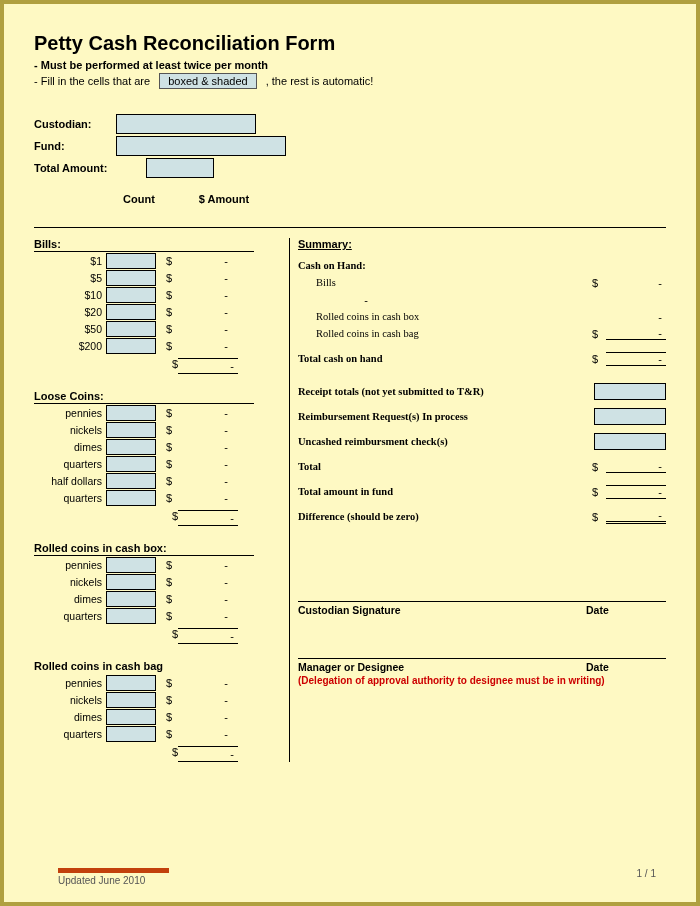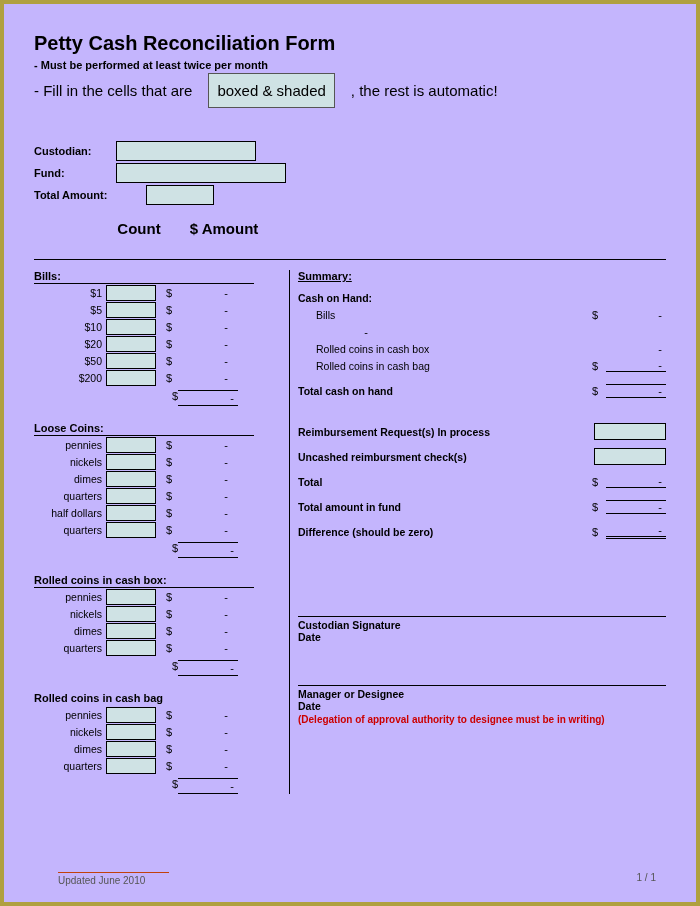--- a/index.html
+++ b/index.html
@@ -5,83 +5,83 @@
   * { box-sizing: border-box; margin: 0; padding: 0; }
   body {
     background: #b0a040;
     width: 700px;
     height: 906px;
     font-family: Arial, Helvetica, sans-serif;
     font-size: 11px;
     color: #000;
   }
   .page {
-    background: #c4b5fd;
+    background: #fef9c3;
     margin: 4px;
     width: 692px;
     height: 898px;
     padding: 28px 30px 16px 30px;
     position: relative;
   }
   .title {
     font-size: 20px;
     font-weight: bold;
   }
   .sub-bold { font-weight: bold; font-size: 11px; margin-top: 4px;}
-  .sub-instr { font-size: 15px; margin-top: 2px; display: flex; align-items: center; gap: 16px; }
+  .sub-instr { font-size: 11px; margin-top: 2px; display: flex; align-items: center; gap: 9px; }
   .boxed-shaded {
     display: inline-block;
     background: #cfe2e4;
     border: 1px solid #555;
-    padding: 8px 8px;
+    padding: 1px 8px;
   }
-  .top-fields { margin-top: 32px; }
+  .top-fields { margin-top: 24px; }
   .fld-row { display: flex; align-items: center; height: 22px; }
   .fld-lbl { font-weight: bold; width: 82px; font-size: 11px; }
   .shade-input { background:#cfe2e4; border:1px solid #000; height:20px; }
   .sep { height:1px; background:#000; margin-top:18px; }
 
   .main { display: flex; margin-top: 10px; }
   .leftcol { width: 255px; }
   .rightcol { flex: 1; padding-left: 8px; }
   .vdivider { width:1px; background:#000; align-self: stretch; }
 
-  .col-headers { display:flex; padding-left: 70px; gap:10px; font-weight:bold; font-size:15px; margin-bottom:4px;}
+  .col-headers { display:flex; padding-left: 70px; gap:10px; font-weight:bold; font-size:11px; margin-bottom:4px;}
   .col-headers .h1 { width:70px; text-align:center;}
   .col-headers .h2 { width:80px; text-align:center;}
   .sec-head-underline { border-bottom:1.5px solid #000; width:220px; height:14px; font-weight:bold; font-size:11px;}
 
   .row { display:flex; align-items:center; height:17px; }
   .row .lbl { width:72px; text-align:right; font-size:10.5px; padding-right:4px;}
   .row .cnt { width:50px; height:16px; background:#cfe2e4; border:1px solid #000;}
   .row .ds  { width:16px; text-align:right; padding-left:6px;}
   .row .amt { width:60px; text-align:right; padding-right:4px;}
   .subtotal { display:flex; margin-top:4px; padding-left:128px;}
   .subtotal .ds{width:16px;text-align:right;}
   .subtotal .stamt{width:60px;text-align:right;border-top:1px solid #000; border-bottom:1px solid #000; padding:1px 4px 1px 0;}
 
   .summary-hdr { font-weight:bold; text-decoration:underline; font-size:11px; margin-bottom:7px;}
   .srow { display:flex; align-items:center; height:17px; }
-  .srow .slbl { flex:1; font-size:10.5px;}
+  .srow .slbl { flex:1; font-size:10.5px;font-family:Liberation Serif, serif;}
   .srow .slbl.bold { font-weight:bold;}
   .srow .slbl.indent { padding-left:18px;}
   .srow .sds { width:14px;}
   .srow .sval { width:60px; text-align:right; padding-right:4px; }
   .srow .sval.uline{ border-bottom:1px solid #000;}
   .srow .sbox { width:72px; height:17px; background:#cfe2e4; border:1px solid #000; margin-left:auto;}
   .totline { border-top:1px solid #000; border-bottom:1px solid #000;}
   .dblunder { border-bottom: 3px double #000; }
   .gap { height:16px; }
   .gap-sm { height:8px; }
-  .sig-row { display:flex; font-weight:bold; font-size:10.5px; margin-top:6px; border-top:1px solid #000; padding-top:2px;flex-direction:column;}
+  .sig-row { display:flex; font-weight:bold; font-size:10.5px; margin-top:6px; border-top:1px solid #000; padding-top:2px;}
   .sig-row .sl{flex:1;}
   .sig-row .sr{width:80px;}
   .delegation { color:#c00; font-weight:bold; font-size:10px; margin-top:2px;}
   .footer { position:absolute; bottom:16px; left:54px; right:40px; display:flex; justify-content:space-between; font-size:10px; color:#555;}
-  .footer .fl { border-top:1px solid #c2410c; padding:2px 24px 0 0;}
+  .footer .fl { border-top:5px solid #c2410c; padding:2px 24px 0 0;}
 </style>
 </head>
 <body>
 
 <div class="page">
 
   <div class="title">Petty Cash Reconciliation Form</div>
   <div class="sub-bold">- Must be performed at least twice per month</div>
   <div class="sub-instr">
     <span>- Fill in the cells that are</span>
@@ -308,20 +308,24 @@
         </div>
 
       <div class="gap-sm"></div>
       <div class="srow">
           <div class="slbl bold">Total cash on hand</div>
           <div class="sds">$</div>
           <div class="sval totline">-</div>
         </div>
 
       <div class="gap"></div>
+      <div class="srow">
+          <div class="slbl bold">Receipt totals (not yet submitted to T&amp;R)</div>
+          <div class="sbox"></div>
+        </div>
       <div class="gap-sm"></div>
       <div class="srow">
           <div class="slbl bold">Reimbursement Request(s) In process</div>
           <div class="sbox"></div>
         </div>
       <div class="gap-sm"></div>
       <div class="srow">
           <div class="slbl bold">Uncashed reimbursment check(s)</div>
           <div class="sbox"></div>
         </div>

